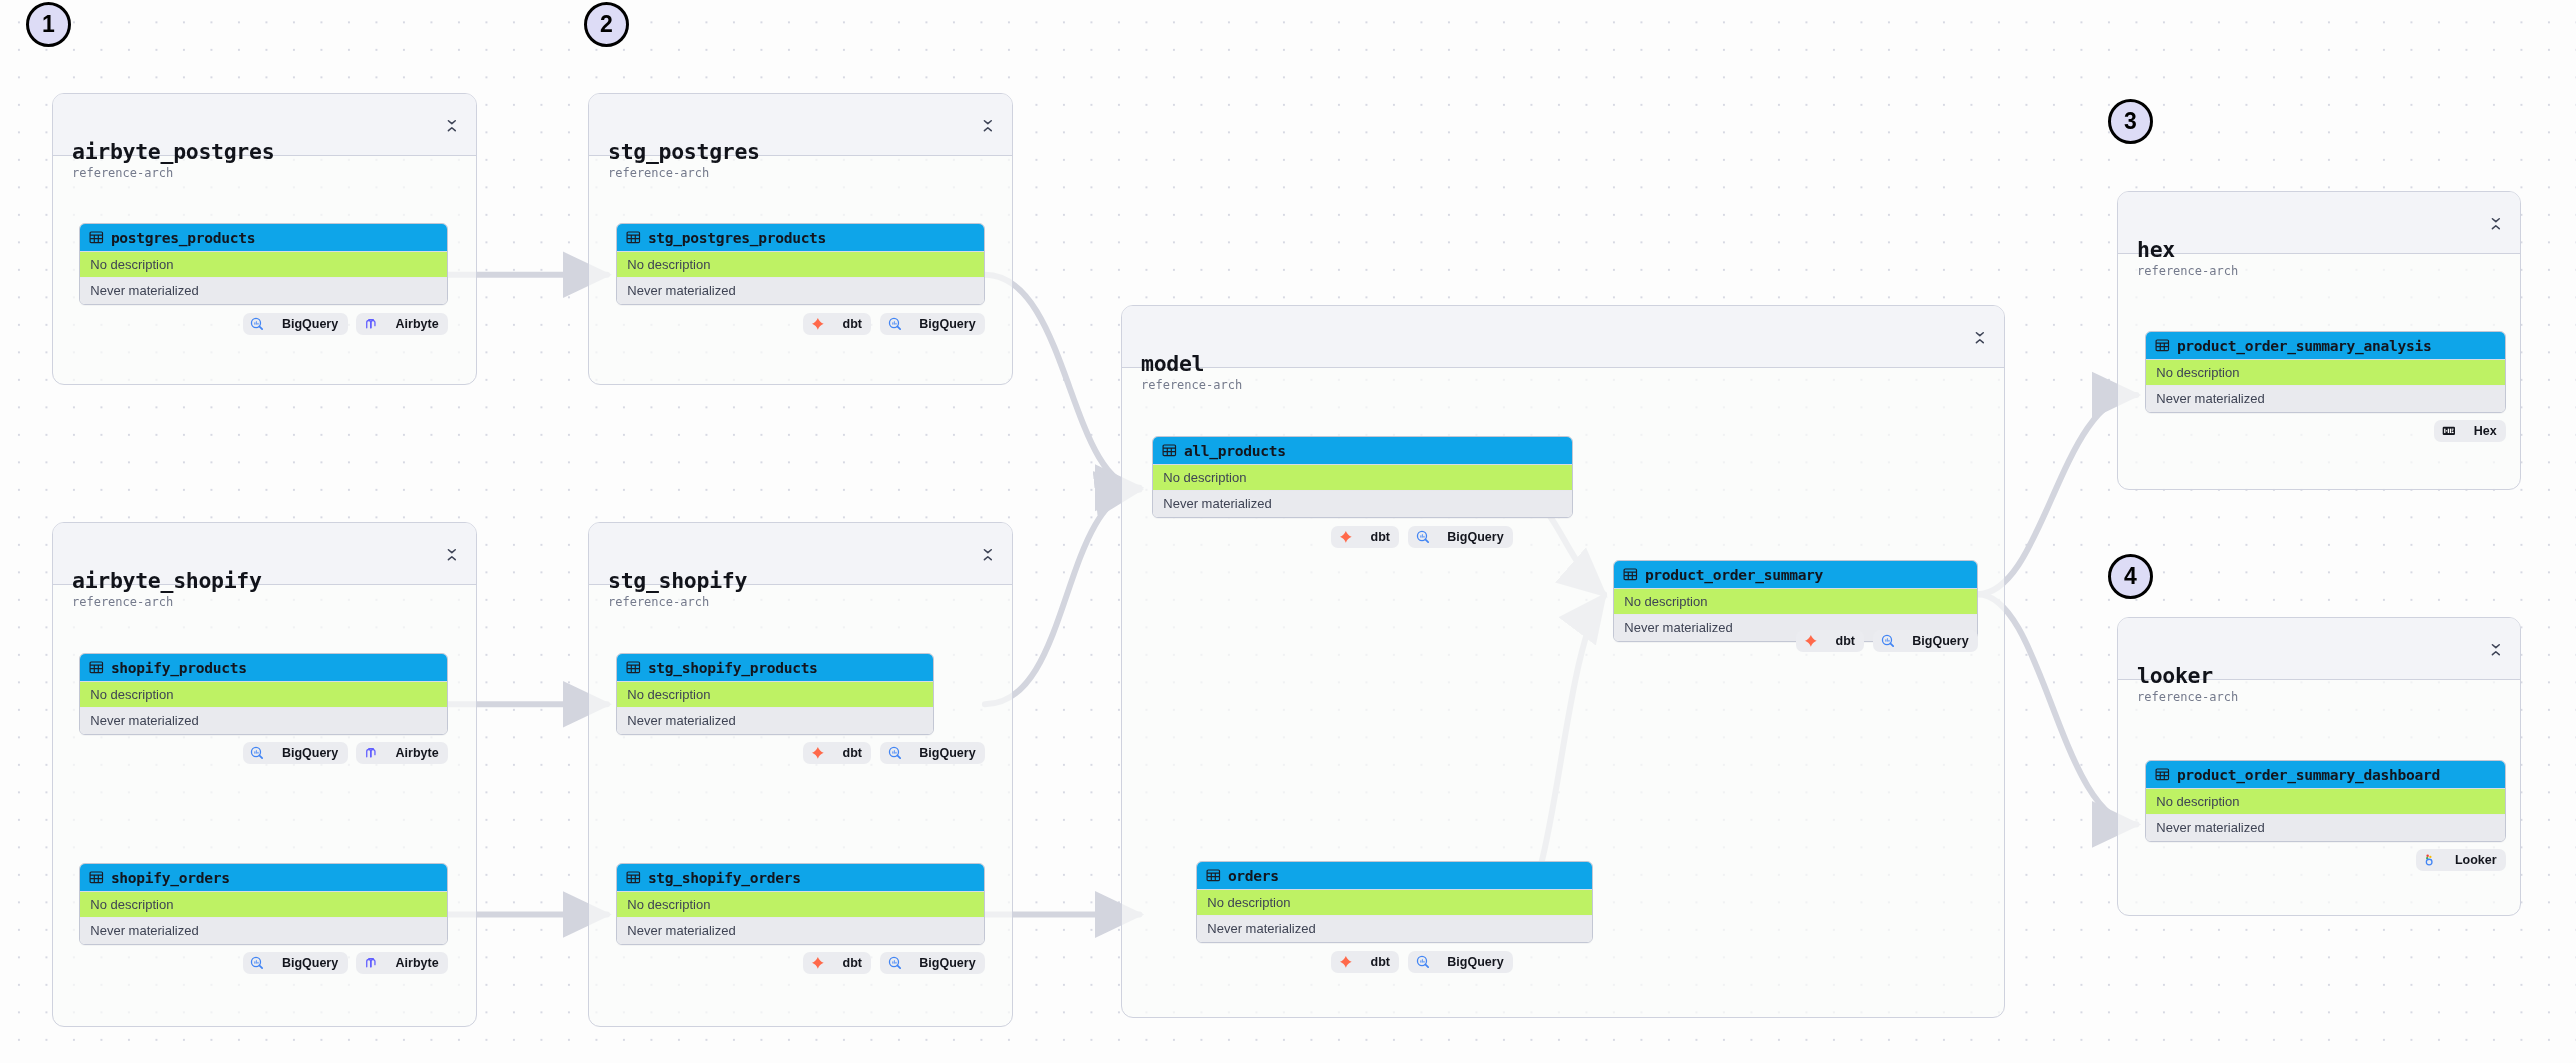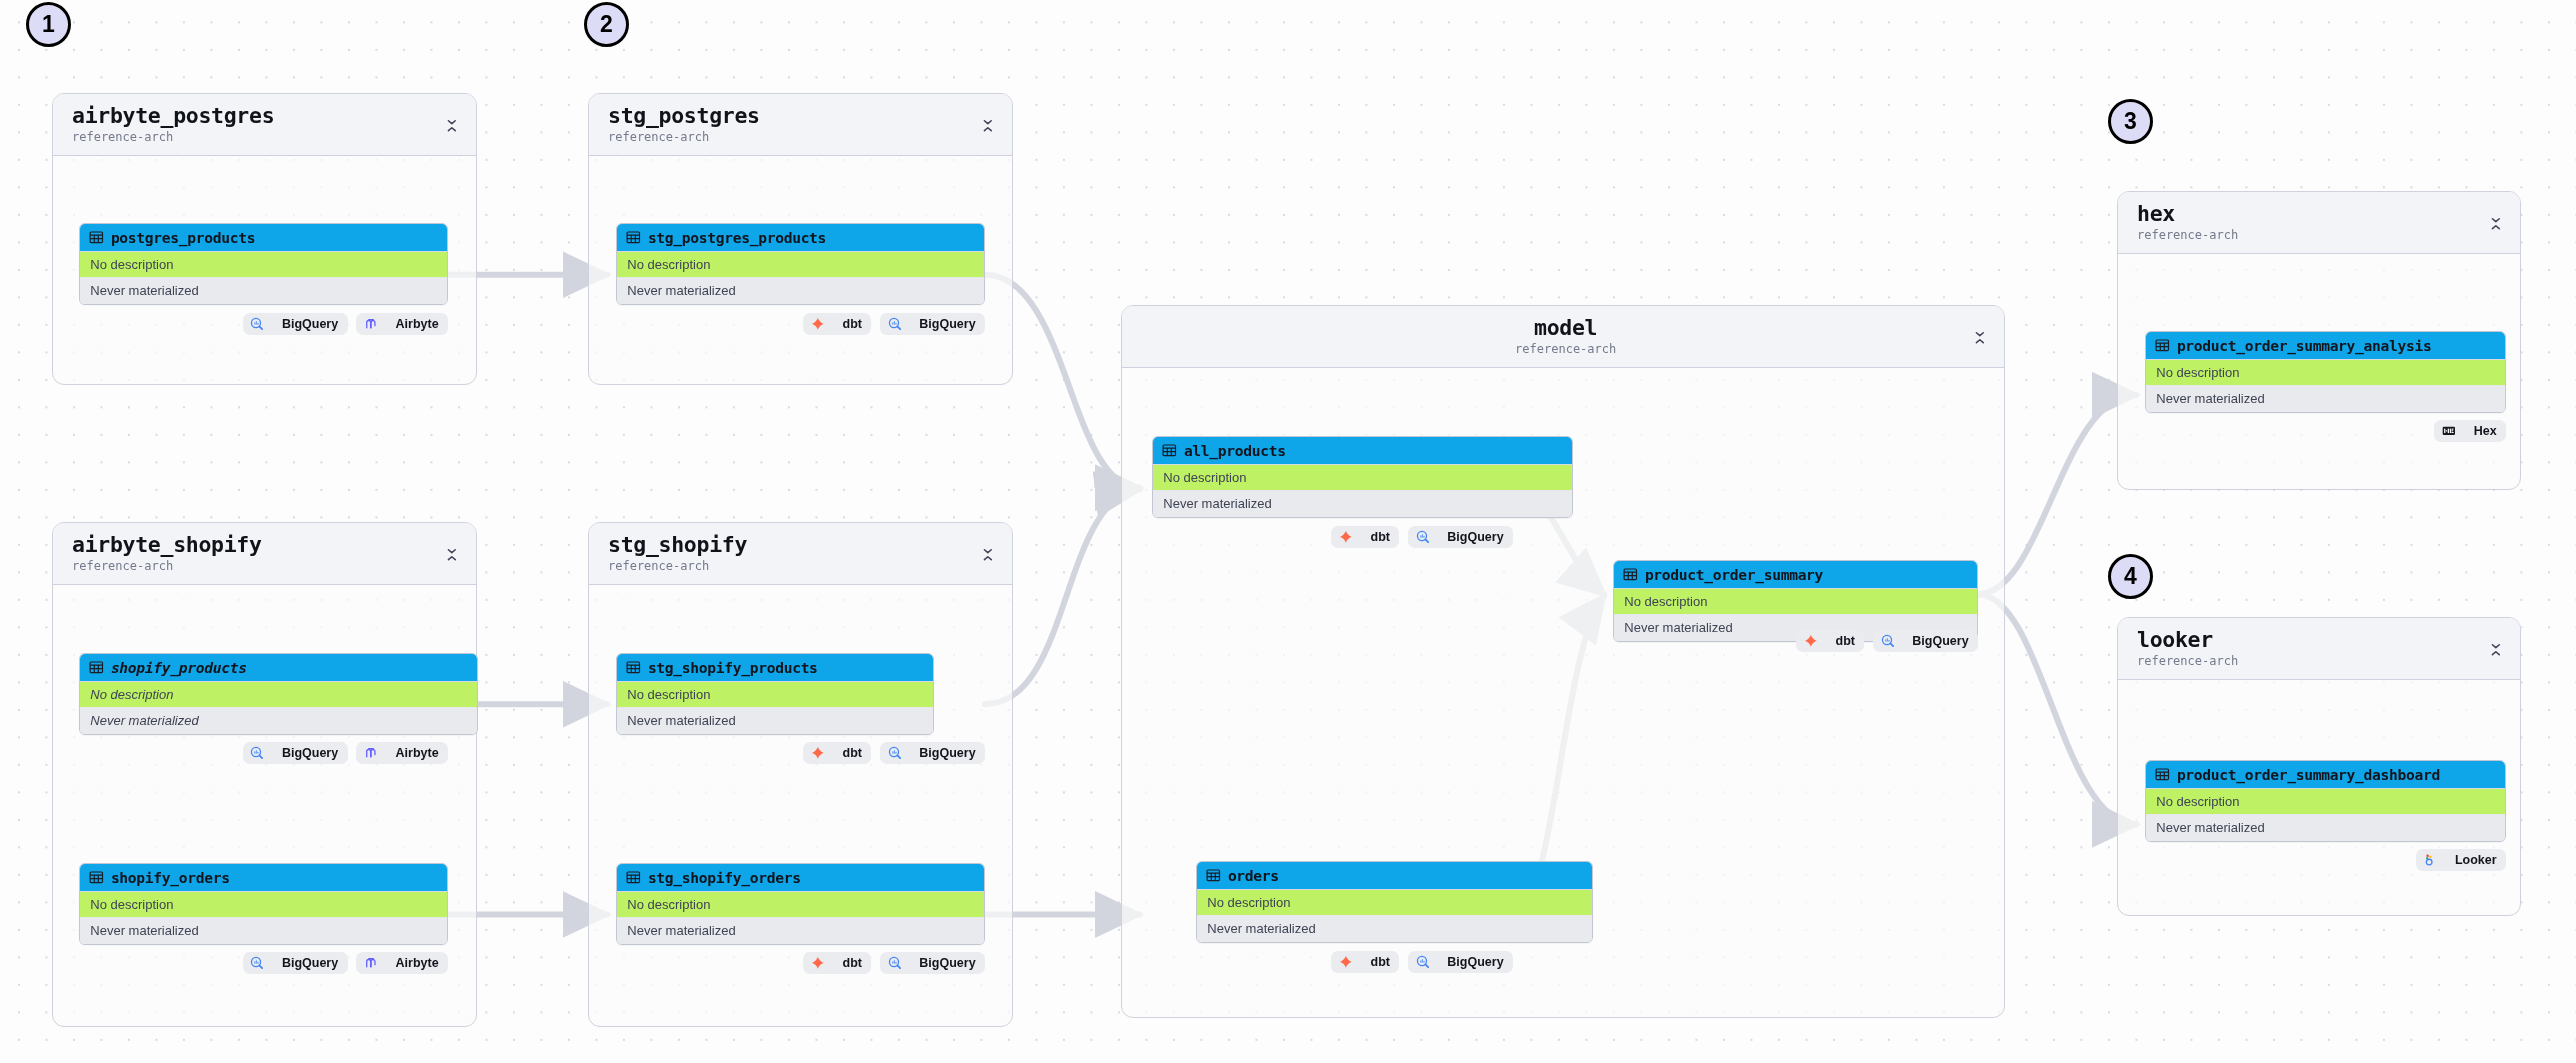--- a/index.html
+++ b/index.html
@@ -34,20 +34,21 @@
     position:relative;
   }
   .group-title{
     font-family:"DejaVu Sans Mono","Liberation Mono",monospace;
     font-weight:bold;
     font-size:21.5px;
     color:#11131a;
     letter-spacing:-0.3px;
     line-height:24px;
     white-space:nowrap;
+    margin-top:36px;
   }
   .group-sub{
     font-family:"DejaVu Sans Mono","Liberation Mono",monospace;
     font-size:12px;
     color:#747a8c;
     line-height:16.3px;
     margin-top:0.9px;
     white-space:nowrap;
   }
   .collapse-icon{
@@ -265,21 +266,21 @@
         <div class="group-title">airbyte_shopify</div>
         <div class="group-sub">reference-arch</div>
         <span class="collapse-icon">
             <svg viewBox="0 0 16 18" fill="none" stroke="currentColor" stroke-width="1.8" stroke-linecap="round" stroke-linejoin="round">
       <path d="M4 3.2 L8 6.6 L12 3.2"></path>
               <path d="M4 14.8 L8 11.4 L12 14.8"></path>
             </svg>
           </span>
       </div>
     </div>
-      <div class="node" style="left:79px;top:653px;width:399px;font-style:italic;">
+      <div class="node" style="left:79px;top:653px;width:369px;">
         <div class="node-head">
           <span class="table-icon">
             <svg viewBox="0 0 16 16" fill="none" stroke="currentColor" stroke-width="1.3">
       <rect x="1.2" y="2.2" width="13.6" height="11.6" rx="1.2"></rect>
       <path d="M1.2 5.6h13.6M1.2 9.4h13.6M5.8 5.6v8.2M10.2 5.6v8.2"></path>
             </svg>
           </span>
           <span class="node-name">shopify_products</span>
         </div>
         <div class="node-row desc">No description</div>
@@ -421,21 +422,21 @@
       <circle cx="7" cy="7" r="5.3" stroke="#4285f4" stroke-width="1.5"></circle>
       <path d="M10.9 10.9 L14.2 14.2" stroke="#4285f4" stroke-width="2" stroke-linecap="round"></path>
       <rect x="5.1" y="6.3" width="1.2" height="2.6" fill="#4285f4"></rect>
       <rect x="6.9" y="4.9" width="1.2" height="4" fill="#669df6"></rect>
       <rect x="8.7" y="6.9" width="1.2" height="2" fill="#4285f4"></rect>
             </svg>
           </span>
           <span>BigQuery</span>
         </span>
       </div>
-      <div class="group" style="left:1121px;top:305px;width:884px;height:713px;text-align:center;">
+      <div class="group" style="left:1121px;top:305px;width:884px;height:713px;">
       <div class="group-head">
         <div class="group-title">model</div>
         <div class="group-sub">reference-arch</div>
         <span class="collapse-icon">
             <svg viewBox="0 0 16 18" fill="none" stroke="currentColor" stroke-width="1.8" stroke-linecap="round" stroke-linejoin="round">
       <path d="M4 3.2 L8 6.6 L12 3.2"></path>
               <path d="M4 14.8 L8 11.4 L12 14.8"></path>
             </svg>
           </span>
       </div>

